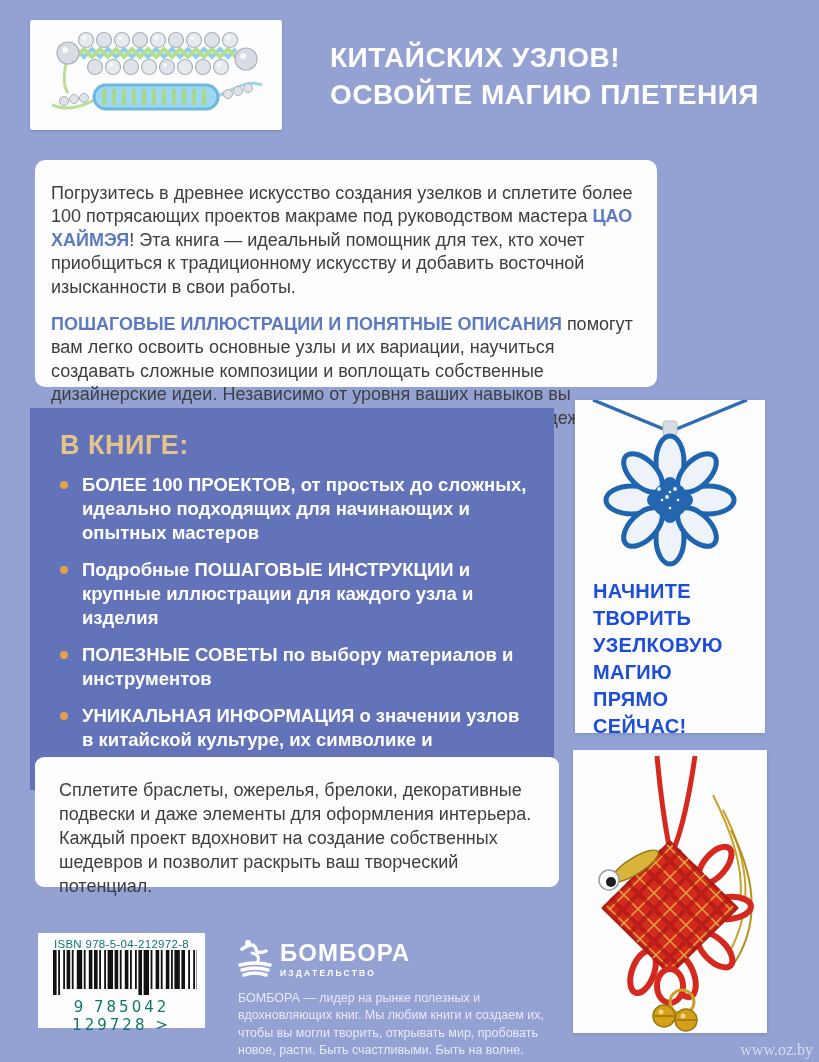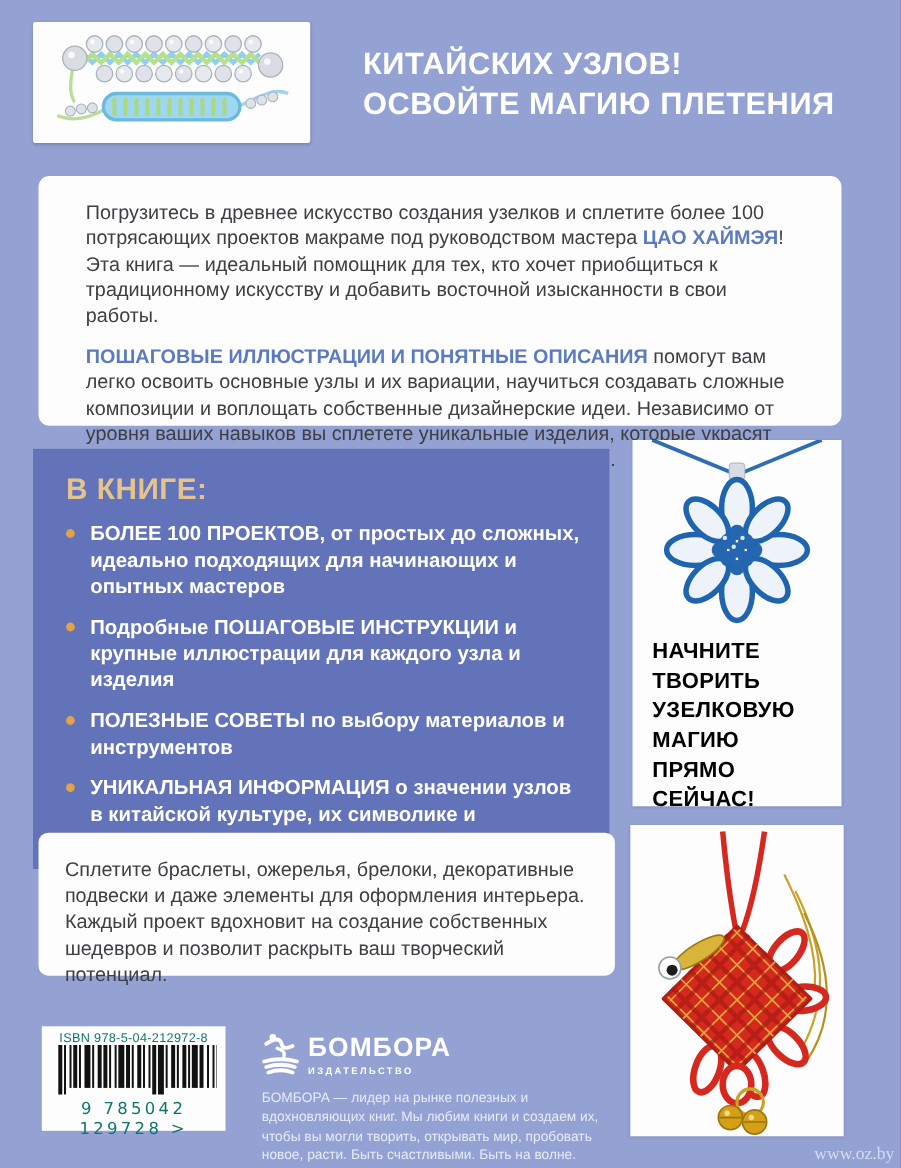--- a/index.html
+++ b/index.html
@@ -13,39 +13,39 @@
 
   
   .bracelet-card { left:30px; top:20px; width:252px; height:110px; border-radius:2px;
     box-shadow:0 1px 3px rgba(40,50,100,.25); display:flex; align-items:center; justify-content:center; }
 
   
   .main-title { position:absolute; left:330px; top:40px; width:460px;
     color:#ffffff; font-weight:bold; font-size:28px; line-height:1.32; letter-spacing:.5px; }
 
   
-  .intro-card { left:35px; top:160px; width:730px; height:227px; border-radius:10px;
-    padding:22px 43px; font-size:18px; line-height:1.3; color:#3e3e42; }
+  .intro-card { left:35px; top:160px; width:622px; height:227px; border-radius:10px;
+    padding:22px 16px; font-size:18px; line-height:1.3; color:#3e3e42; }
   .intro-card p + p { margin-top:14px; }
   .hl { color:#5b7abf; font-weight:bold; }
 
   
   .inbook-panel { position:absolute; left:30px; top:408px; width:524px; height:382px;
     background:#6373b9; padding:22px 24px 0 30px; }
   .inbook-heading { color:#e5c38c; font-weight:bold; font-size:27px; letter-spacing:.5px; margin-bottom:12px; }
   .inbook-list { list-style:none; }
   .inbook-list li { position:relative; padding-left:22px; margin-bottom:13px;
     color:#ffffff; font-weight:bold; font-size:18.5px; line-height:1.3; }
   .bullet-dot { position:absolute; left:0; top:8px; width:8px; height:8px; border-radius:50%;
     background:#e2a24a; }
 
   
   .cta-card { left:575px; top:400px; width:190px; height:333px;
     box-shadow:0 1px 3px rgba(40,50,100,.2); }
-  .cta-text { padding:4px 20px 0 18px; color:#000000; font-weight:bold;
+  .cta-text { padding:4px 20px 0 18px; color:#1d4ed8; font-weight:bold;
     font-size:20px; line-height:1.35; letter-spacing:.3px; word-spacing:400px; }
 
   
   .outro-card { left:35px; top:757px; width:524px; height:130px; border-radius:9px;
     padding:22px 24px; font-size:18px; line-height:1.33; color:#3e3e42; }
 
   
   .fish-card { left:573px; top:750px; width:194px; height:283px;
     box-shadow:0 1px 3px rgba(40,50,100,.2); }
 

